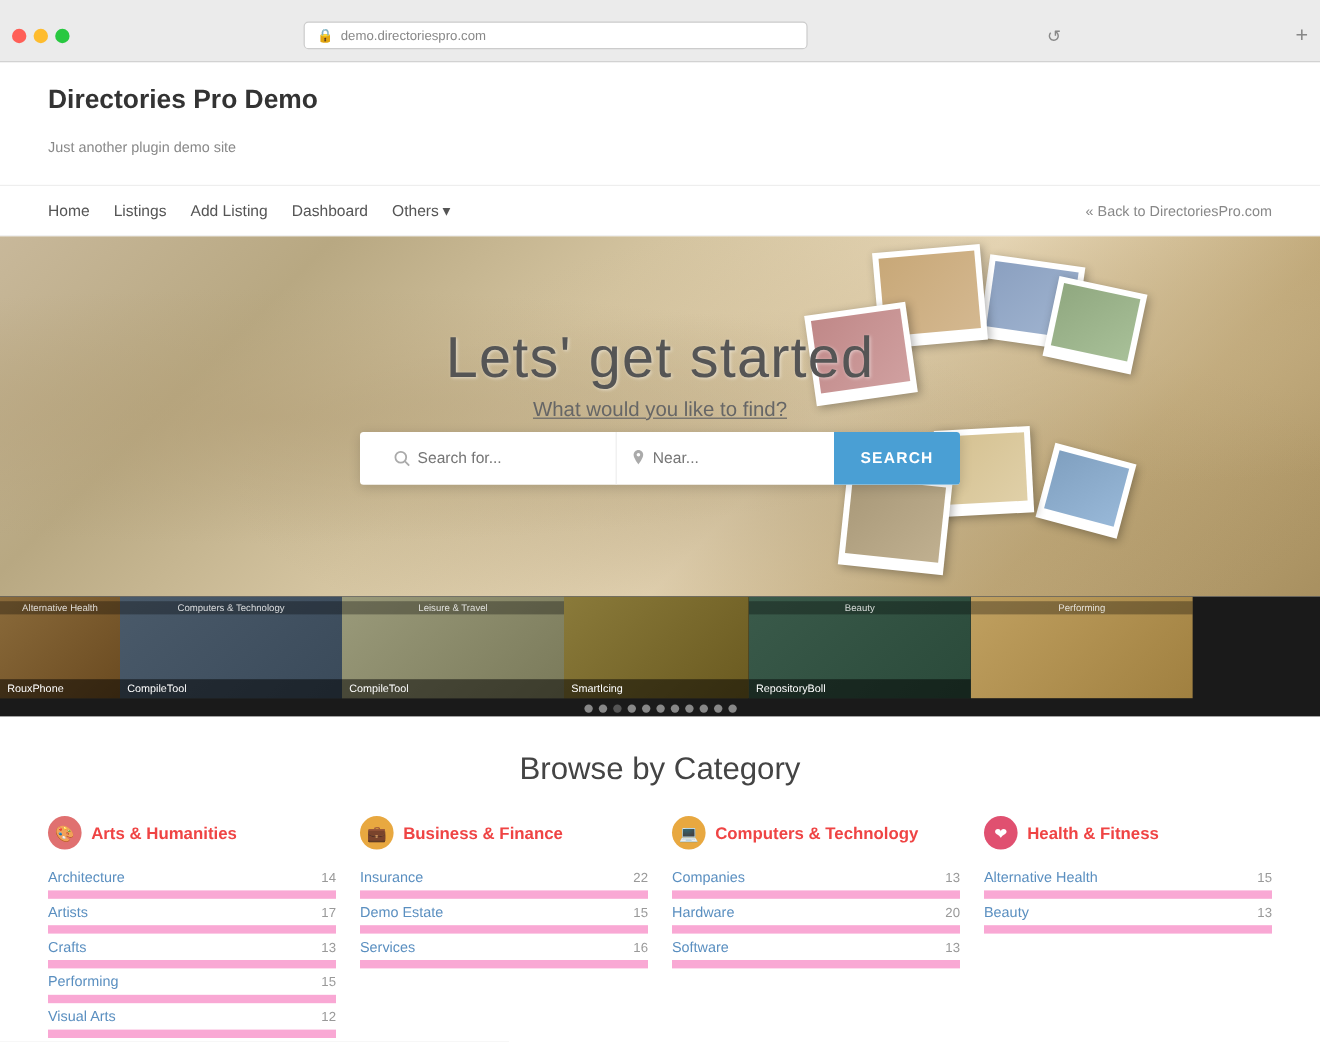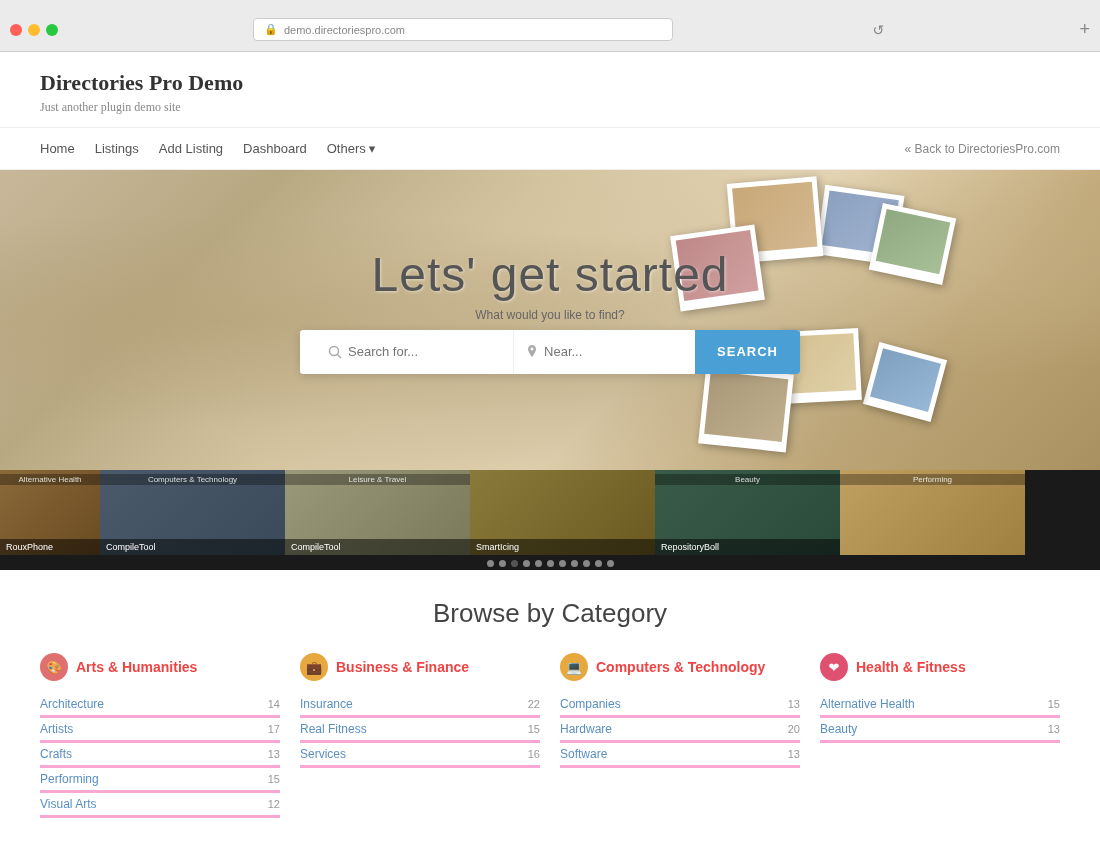--- a/index.html
+++ b/index.html
@@ -36,26 +36,25 @@
     }
     .address-bar span { color: #888; font-size: 11px; }
     .reload-btn { font-size: 14px; color: #888; margin-left: 4px; cursor: pointer; }
     .new-tab { margin-left: auto; font-size: 18px; color: #888; cursor: pointer; }
 
     
     .site { background: white; height: 816px; overflow: hidden; }
 
     
     .site-header {
-      padding: 18px 40px 12px;
+      padding: 18px 40px 24px;
       border-bottom: 1px solid #eee;
-      font-family: Liberation Serif, serif;
     }
     .site-title { font-size: 22px; font-weight: 700; color: #333; }
-    .site-subtitle { font-size: 12px; color: #888; margin-top: 4px; }
+    .site-subtitle { font-size: 12px; color: #888; margin-top: 20px; }
 
     
     .site-nav {
       padding: 0 40px;
       border-bottom: 1px solid #eee;
       display: flex;
       align-items: center;
       height: 42px;
     }
     .nav-links { display: flex; gap: 20px; flex: 1; }
@@ -110,24 +109,25 @@
       margin-top: -20px;
     }
     .hero-title {
       font-size: 48px;
       font-weight: 400;
       color: #555;
       text-shadow: 1px 1px 3px rgba(255,255,255,0.5);
       letter-spacing: 1px;
     }
     .hero-subtitle {
-      font-size: 12px;
+      font-size: 17px;
       color: #666;
       margin-top: 6px;
       margin-bottom: 8px;
+      text-decoration: underline;
     }
     .search-bar {
       display: flex;
       align-items: center;
       gap: 0;
       background: white;
       border-radius: 3px;
       overflow: hidden;
       box-shadow: 0 2px 10px rgba(0,0,0,0.15);
       width: 500px;
@@ -285,23 +285,23 @@
     .cat-icon-health { background: #e05070; }
     .category-title {
       font-size: 14px;
       font-weight: 600;
       color: #ef4444;
     }
     .category-items { list-style: none; }
     .category-items li {
       display: flex;
       justify-content: space-between;
-      align-items: center;
+      align-items: flex-end;
       padding: 4px 0;
-      border-bottom: 3px solid #f9a8d4;
+      border-bottom: 7px solid #f9a8d4;
     }
     .cat-item-name {
       font-size: 12px;
       color: #5a8fc0;
       cursor: pointer;
     }
     .cat-item-count {
       font-size: 11px;
       color: #999;
     }
@@ -399,21 +399,21 @@
       <div class="carousel-item">
         <div class="ci-bg ci-bg-2" style="width:100%;height:100%"></div>
         <div class="carousel-label-top">Computers &amp; Technology</div>
         <div class="carousel-label-bottom">CompileTool</div>
       </div>
       <div class="carousel-item">
         <div class="ci-bg ci-bg-3" style="width:100%;height:100%"></div>
         <div class="carousel-label-top">Leisure &amp; Travel</div>
         <div class="carousel-label-bottom">CompileTool</div>
       </div>
-      <div class="carousel-item" style="width:185px">
+      <div class="carousel-item" style="width:154px">
         <div class="ci-bg ci-bg-5" style="width:100%;height:100%"></div>
         <div class="carousel-label-bottom">SmartIcing</div>
       </div>
       <div class="carousel-item">
         <div class="ci-bg ci-bg-6" style="width:100%;height:100%"></div>
         <div class="carousel-label-top">Beauty</div>
         <div class="carousel-label-bottom">RepositoryBoll</div>
       </div>
       <div class="carousel-item" style="width:185px">
         <div class="ci-bg ci-bg-7" style="width:100%;height:100%"></div>
@@ -473,21 +473,21 @@
         <div class="category-header">
           <div class="cat-icon cat-icon-business">💼</div>
           <span class="category-title">Business &amp; Finance</span>
         </div>
         <ul class="category-items">
           <li>
             <span class="cat-item-name">Insurance</span>
             <span class="cat-item-count">22</span>
           </li>
           <li>
-            <span class="cat-item-name">Real Fitness</span>
+            <span class="cat-item-name">Demo Estate</span>
             <span class="cat-item-count">15</span>
           </li>
           <li>
             <span class="cat-item-name">Services</span>
             <span class="cat-item-count">16</span>
           </li>
         </ul>
       </div>
 
       <div class="category-col">

